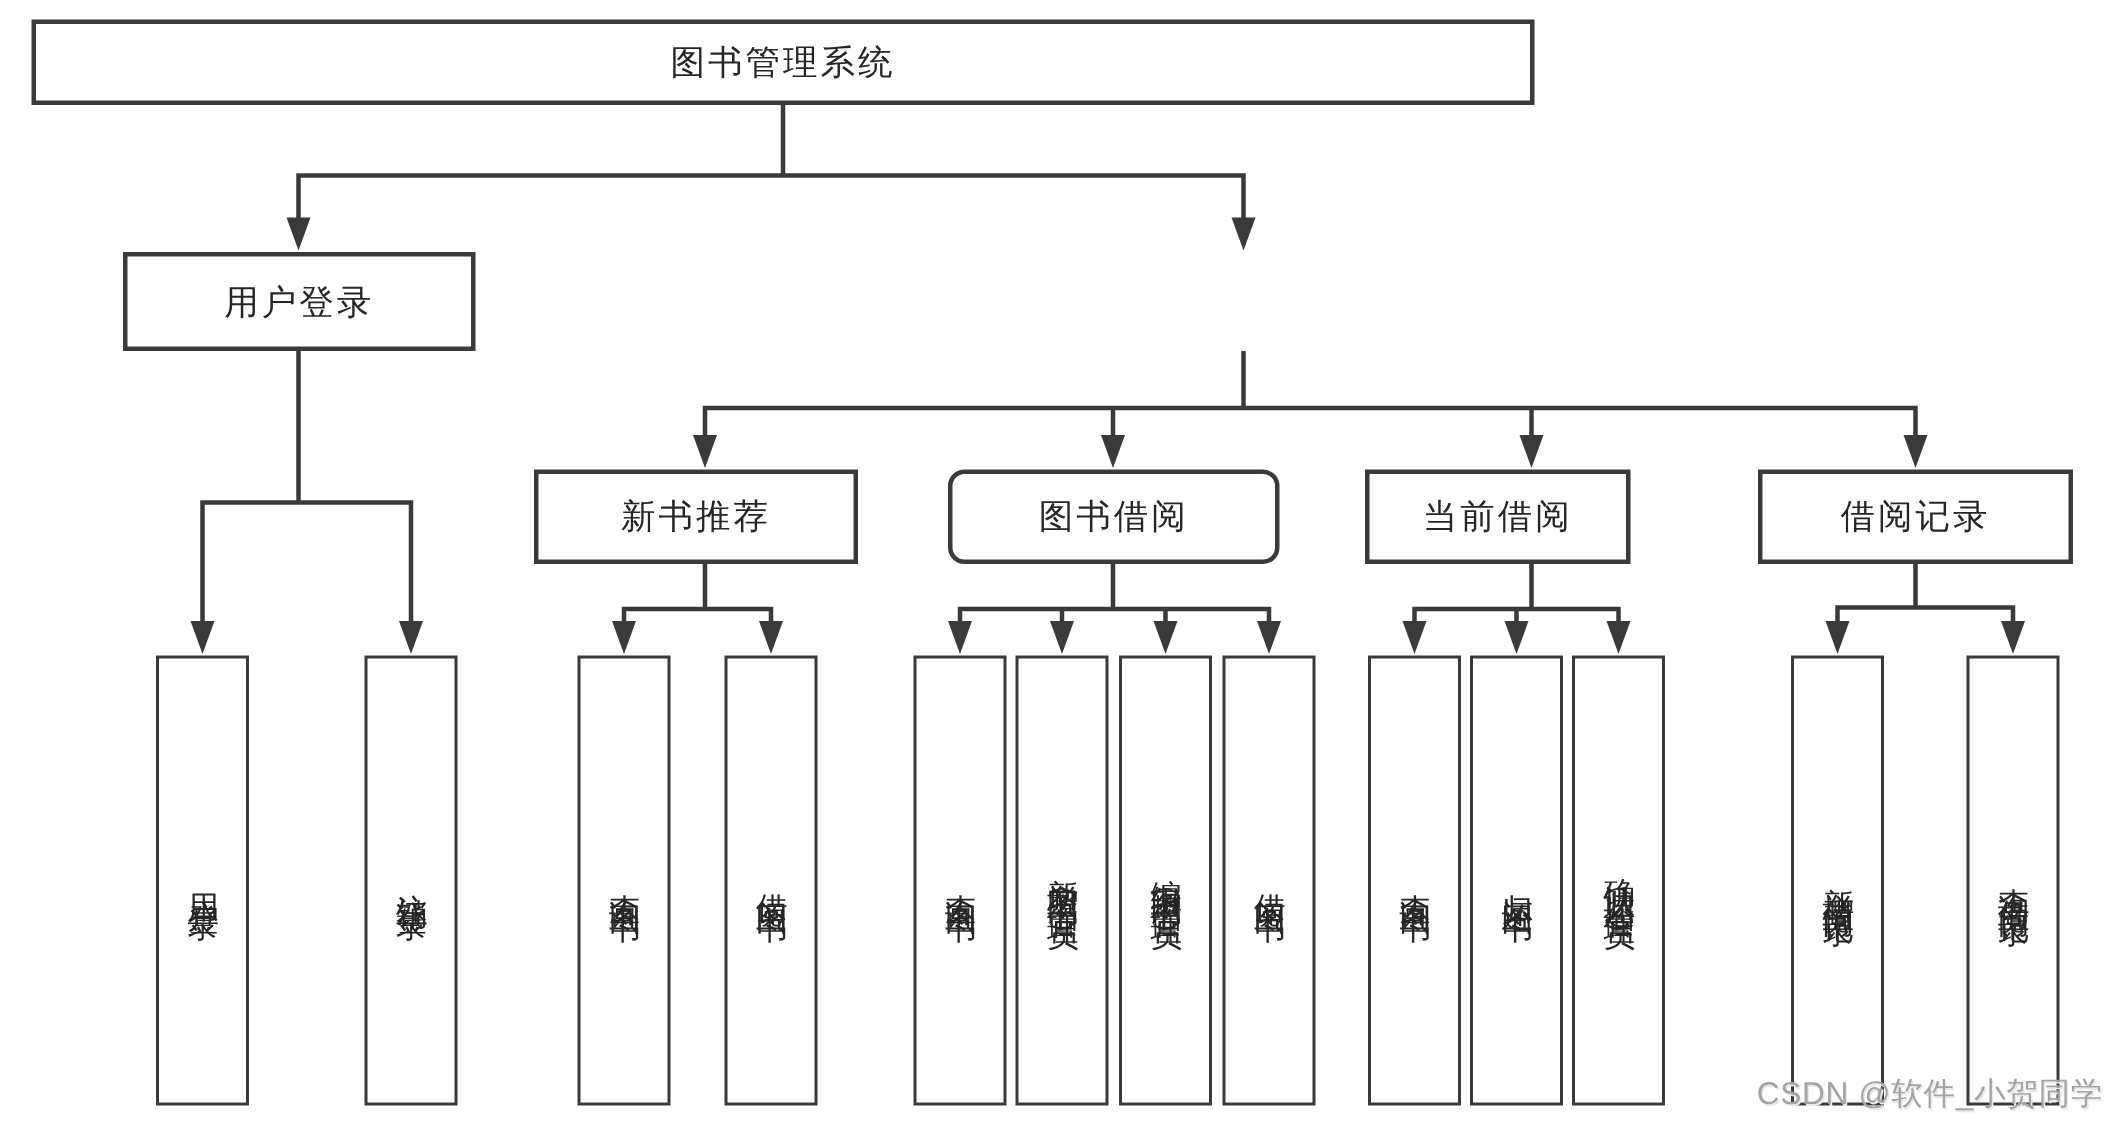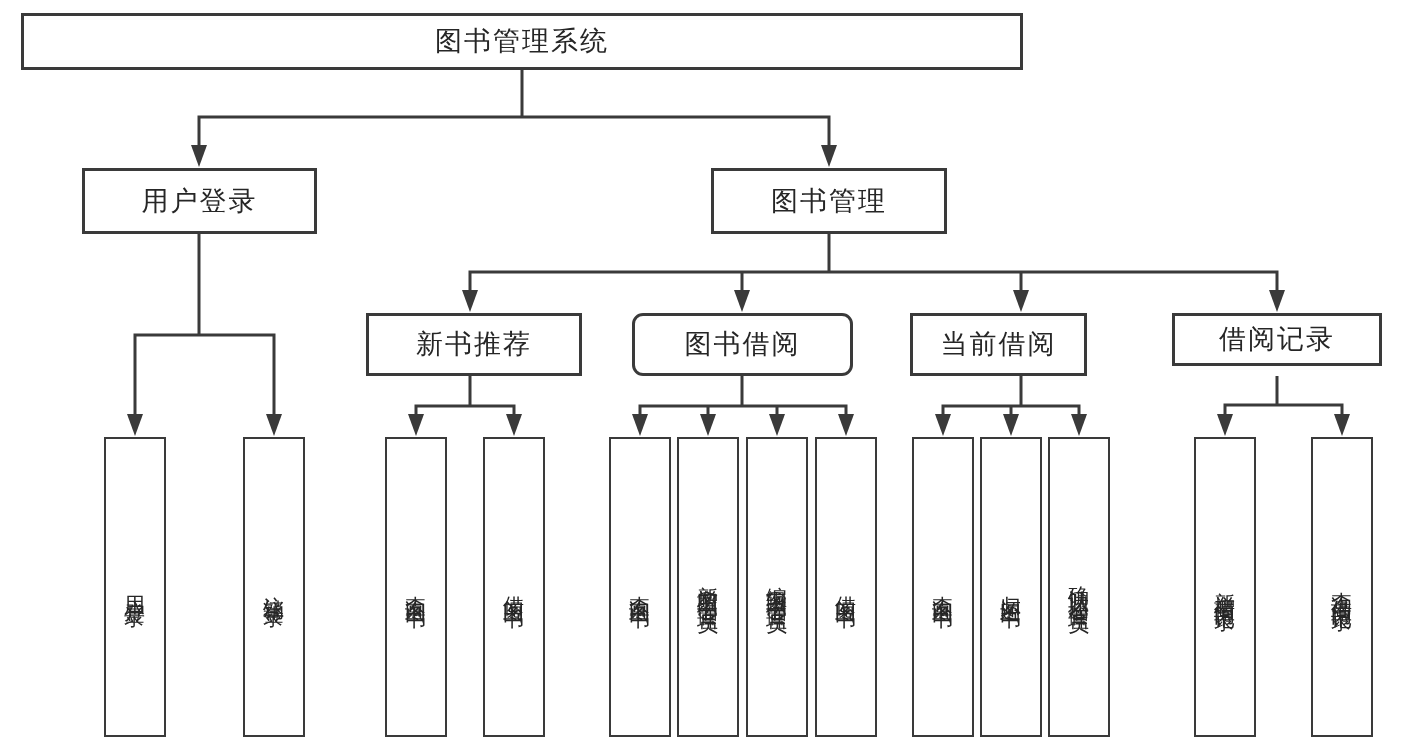--- a/index.html
+++ b/index.html
@@ -28,21 +28,21 @@
     box-sizing: border-box;
     background: #ffffff;
     border: 3px solid #3a3a3a;
     color: #262626;
     display: flex;
     align-items: center;
     justify-content: center;
     text-align: center;
   }
   .h-box {
-    font-size: 27px;
+    font-size: 23px;
     letter-spacing: 2px;
     line-height: 1;
   }
   .leaf {
     font-size: 21px;
     writing-mode: vertical-rl;
     text-orientation: mixed;
     letter-spacing: 4px;
     line-height: 1;
     border-width: 2.5px;
@@ -99,39 +99,39 @@
       <polygon points="1003,414 1019,414 1011,436"></polygon>
       <polygon points="1071,414 1087,414 1079,436"></polygon>
       <polygon points="1217,414 1233,414 1225,436"></polygon>
       <polygon points="1334,414 1350,414 1342,436"></polygon>
     </g>
   </svg>
 
   <div class="box h-box" style="left:21px; top:13px; width:1002px; height:57px;">图书管理系统</div>
 
   <div class="box h-box" style="left:82px; top:168px; width:235px; height:66px;">用户登录</div>
-  <div class="box h-box" style="left:711px; top:168px; width:236px; height:66px;">图书管理</div>
 
-  <div class="box h-box" style="left:366px; top:313px; width:216px; height:63px;">新书推荐</div>
+  <div class="box h-box" style="left:356px; top:313px; width:216px; height:63px;">新书推荐</div>
   <div class="box h-box" style="left:632px; top:313px; width:221px; height:63px;border-radius:11px;">图书借阅</div>
   <div class="box h-box" style="left:910px; top:313px; width:177px; height:63px;">当前借阅</div>
-  <div class="box h-box" style="left:1172px; top:313px; width:210px; height:53px;">借阅记录</div>
+  <div class="box h-box" style="left:1172px; top:313px; width:210px; height:63px;">借阅记录</div>
 
   <div class="box leaf" style="left:104px; top:437px; width:62px; height:300px;">用户登录</div>
   <div class="box leaf" style="left:243px; top:437px; width:62px; height:300px;">注销登录</div>
 
   <div class="box leaf" style="left:385px; top:437px; width:62px; height:300px;">查询图书</div>
   <div class="box leaf" style="left:483px; top:437px; width:62px; height:300px;">借阅图书</div>
 
   <div class="box leaf" style="left:609px; top:437px; width:62px; height:300px;">查询图书</div>
   <div class="box leaf" style="left:677px; top:437px; width:62px; height:300px;">新增图书（管理员）</div>
   <div class="box leaf" style="left:746px; top:437px; width:62px; height:300px;">编辑图书（管理员）</div>
   <div class="box leaf" style="left:815px; top:437px; width:62px; height:300px;">借阅图书</div>
 
   <div class="box leaf" style="left:912px; top:437px; width:62px; height:300px;">查询图书</div>
   <div class="box leaf" style="left:980px; top:437px; width:62px; height:300px;">归还图书</div>
   <div class="box leaf" style="left:1048px; top:437px; width:62px; height:300px;">确认归还（管理员）</div>
 
   <div class="box leaf" style="left:1194px; top:437px; width:62px; height:300px;">新增借阅记录</div>
   <div class="box leaf" style="left:1311px; top:437px; width:62px; height:300px;">查询借阅记录</div>
 
+  <div class="watermark">CSDN @软件_小贺同学</div>
 
 </div>
 
 </body></html>

